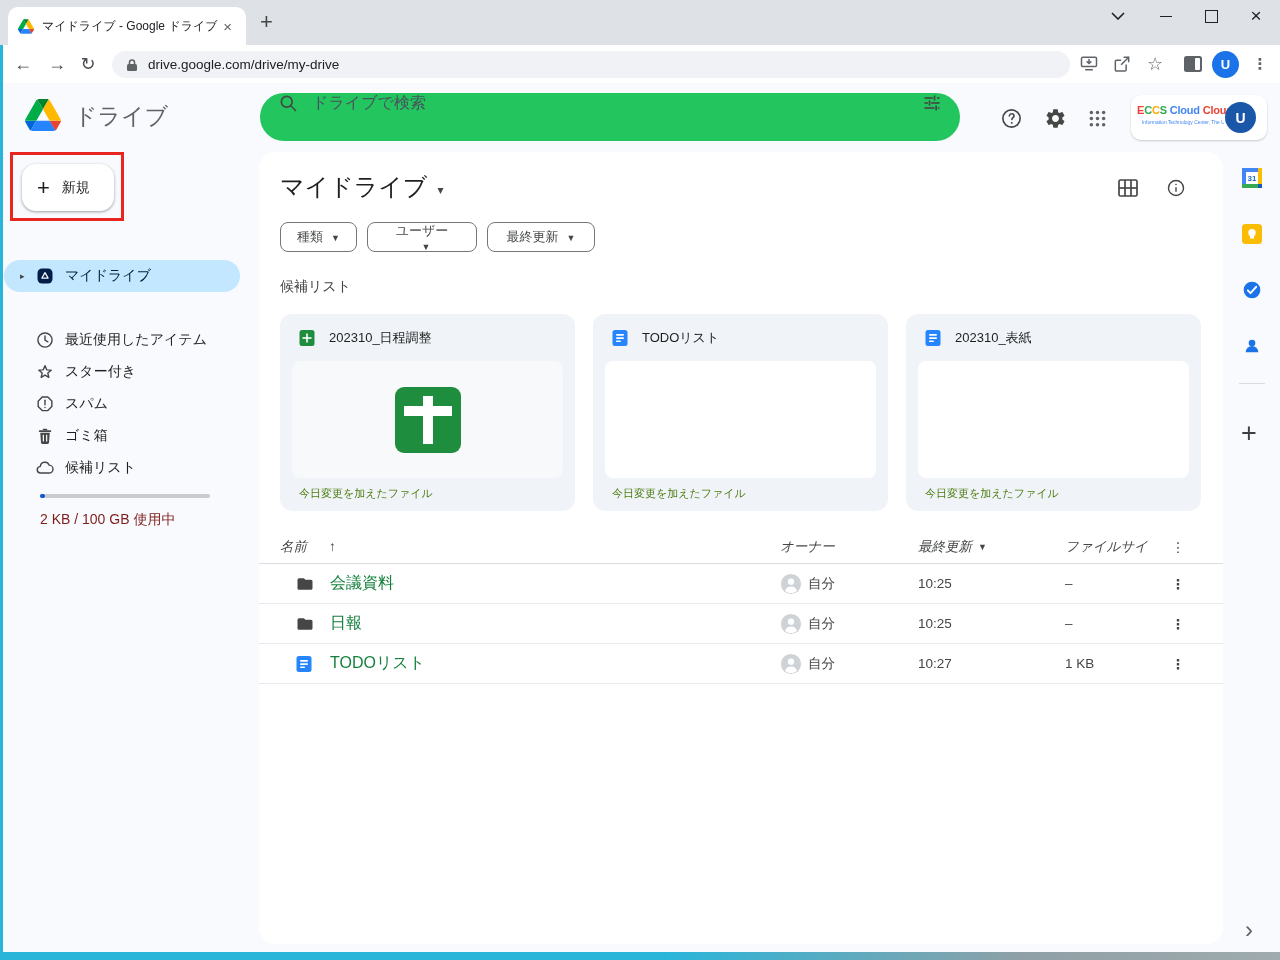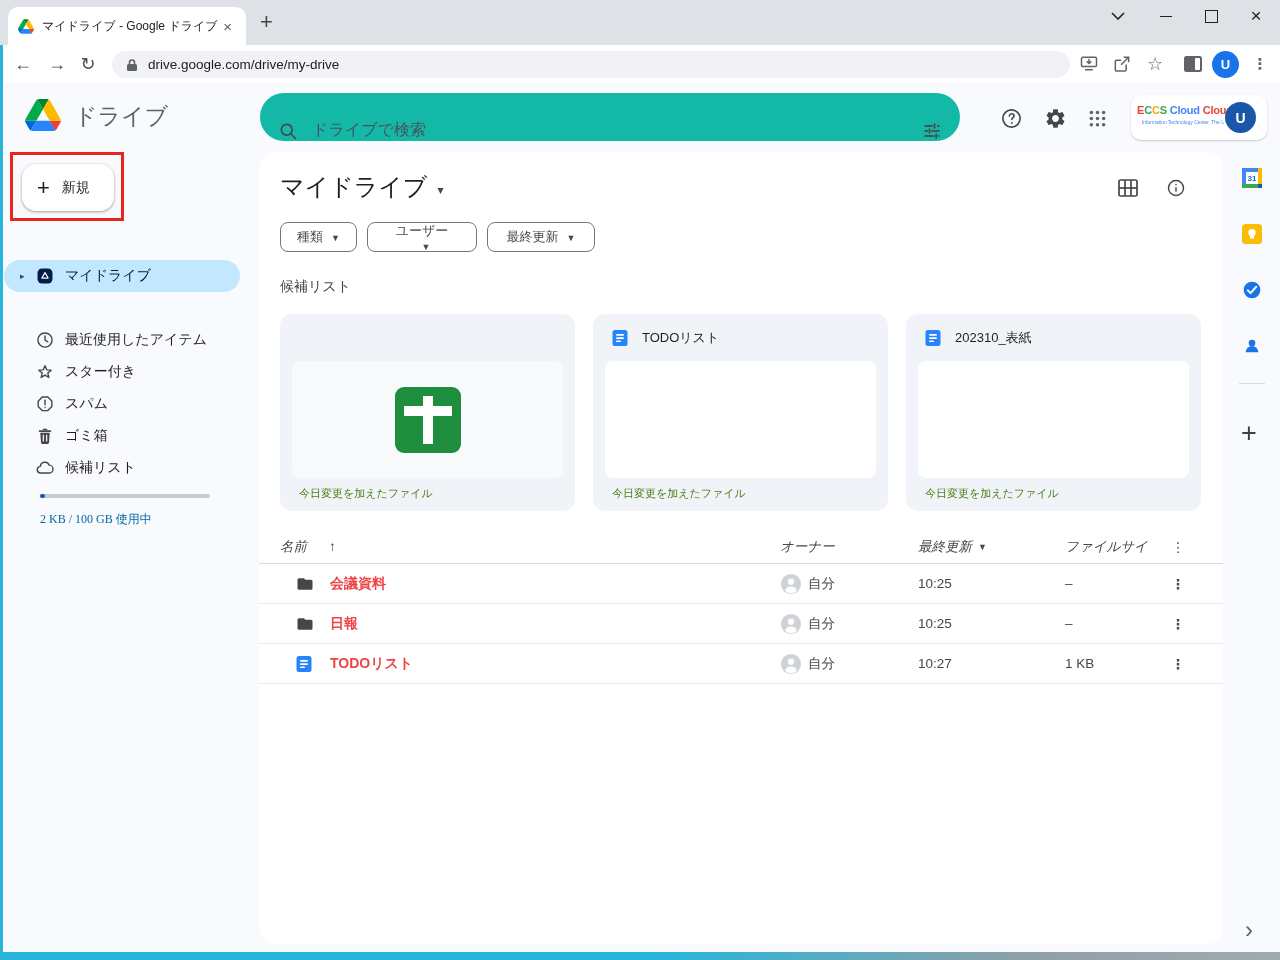--- a/index.html
+++ b/index.html
@@ -26,22 +26,22 @@
   .urlbar{position:absolute;left:112px;top:6px;width:958px;height:27px;border-radius:14px;background:#f0f2f5;
           display:flex;align-items:center;padding:0 14px;box-sizing:border-box;}
   .url-text{font-size:13.5px;color:#202124;margin-left:10px;}
   .tb-ic{position:absolute;top:0;height:38px;width:30px;display:flex;align-items:center;justify-content:center;}
   .avatar-sm{position:absolute;left:1212px;top:6px;width:27px;height:27px;border-radius:50%;background:#1a73e8;
              color:#fff;font-size:13px;font-weight:bold;display:flex;align-items:center;justify-content:center;}
   .kebab{font-size:15px;color:#5f6368;font-weight:bold;}
 
   
   .dh-appname{position:absolute;left:74px;top:101px;font-size:23px;color:#5f6368;}
-  .searchbar{position:absolute;left:260px;top:93px;width:700px;height:48px;border-radius:24px;background:#14b8a6;
-             display:flex;align-items:flex-end;padding:0 18px;box-sizing:border-box;}
+  .searchbar{position:absolute;left:260px;top:93px;width:700px;height:48px;border-radius:24px;background:#22c55e;
+             display:flex;align-items:flex-start;padding:0 18px;box-sizing:border-box;}
   .search-ph{font-size:16px;color:#49525c;margin-left:14px;flex:1;}
   .hd-ic{position:absolute;top:104px;width:28px;height:28px;display:flex;align-items:center;justify-content:center;}
   .eccs-pill{position:absolute;left:1131px;top:95px;width:136px;height:45px;background:#fff;border-radius:10px;
              box-shadow:0 1px 2px rgba(60,64,67,.25);}
   .eccs-title{position:absolute;left:6px;top:9px;width:92px;text-align:center;font-size:11px;font-weight:bold;
               letter-spacing:-0.2px;white-space:nowrap;}
   .eccs-sub{position:absolute;left:2px;top:24px;width:100px;text-align:center;font-size:6px;color:#4285f4;
             transform:scaleX(0.82);white-space:nowrap;overflow:hidden;}
   .avatar-lg{position:absolute;left:1225px;top:102px;width:31px;height:31px;border-radius:50%;background:#1b57a8;
              color:#fff;font-size:14px;font-weight:bold;display:flex;align-items:center;justify-content:center;}
@@ -54,21 +54,21 @@
   .newbtn .plus{font-size:22px;font-weight:300;color:#1f1f1f;}
   .newbtn .lbl{font-size:14px;margin-left:12px;color:#1f1f1f;}
   .navitem{position:absolute;left:4px;width:236px;height:32px;display:flex;align-items:center;border-radius:16px;}
   .navitem .ic{width:20px;height:20px;margin-left:31px;display:flex;align-items:center;justify-content:center;flex:none;}
   .navitem .lbl{font-size:14px;margin-left:10px;white-space:nowrap;}
   .navitem.sel{background:#c2e7ff;}
   .navitem.sel .lbl{color:#001d35;font-weight:500;}
   .navitem .tri{position:absolute;left:16px;font-size:9px;color:#444746;}
   .storagebar{position:absolute;left:40px;top:494px;width:170px;height:4px;border-radius:2px;background:#c8ccd0;}
   .storagebar .fill{position:absolute;left:0;top:0;width:5px;height:4px;border-radius:2px;background:#0b57d0;}
-  .storagetext{position:absolute;left:40px;top:511px;font-size:12px;color:#0369a1;font-family:Liberation Serif, serif;}
+  .storagetext{position:absolute;left:40px;top:511px;font-size:14px;color:#7f1d1d;}
 
   
   .maincard{position:absolute;left:259px;top:152px;width:964px;height:792px;background:#fff;border-radius:16px;}
   .m-title{position:absolute;left:21px;top:19px;font-size:24px;color:#1f1f1f;display:flex;align-items:center;}
   .m-title .caret{font-size:12px;color:#444746;margin-left:10px;margin-top:5px;}
   .m-ic{position:absolute;top:24px;width:24px;height:24px;display:flex;align-items:center;justify-content:center;}
   .chip{position:absolute;top:70px;height:30px;border:1px solid #747775;border-radius:8px;display:flex;
         align-items:center;justify-content:center;box-sizing:border-box;}
   .chip span.t{font-size:13px;color:#444746;}
   .chip .caret{font-size:9px;color:#444746;margin-left:8px;margin-top:2px;}
@@ -80,21 +80,21 @@
                   display:flex;align-items:center;justify-content:center;}
   .scard .cap{position:absolute;left:19px;top:172px;font-size:11px;color:#4d7c0f;}
   .sheet-thumb{width:66px;height:66px;background:#1e8e3e;border-radius:9px;position:relative;}
   .sheet-thumb:before{content:"";position:absolute;left:28px;top:9px;width:10px;height:48px;background:#fff;}
   .sheet-thumb:after{content:"";position:absolute;left:9px;top:19px;width:48px;height:10px;background:#fff;}
 
   .thead{position:absolute;left:0;top:378px;width:964px;height:34px;border-bottom:1px solid #dadce0;box-sizing:border-box;font-style:italic;}
   .thead .c, .trow .c{position:absolute;top:0;height:100%;display:flex;align-items:center;font-size:13.5px;color:#444746;}
   .thead .c{font-weight:500;}
   .trow{position:absolute;left:0;width:964px;height:40px;border-bottom:1px solid #e7eaed;box-sizing:border-box;}
-  .trow .name{font-size:14px;font-weight:700;color:#ef4444;}
+  .trow .name{font-size:16px;font-weight:400;color:#15803d;}
   .trow .muted{font-size:13.5px;color:#444746;}
   .col-name{left:21px;} .col-arrow{left:70px;} .col-icon{left:36px;} .col-fname{left:71px;}
   .col-owner{left:521px;} .col-ownertxt{left:549px;} .col-mod{left:659px;} .col-size{left:806px;} .col-kebab{left:912px;width:14px;justify-content:center;}
 
   
   .rail-ic{position:absolute;left:1242px;width:20px;height:20px;display:flex;align-items:center;justify-content:center;}
   .rail-div{position:absolute;left:1239px;top:383px;width:26px;border-top:1px solid #dadce0;}
   .rail-plus{position:absolute;left:1241px;top:418px;font-size:27px;font-weight:300;color:#3c4043;}
   .rail-chev{position:absolute;left:1245px;top:916px;font-size:24px;color:#5f6368;}
 
@@ -349,20 +349,30 @@
       <span class="caret">▼</span>
     </div>
     <div class="chip" style="left:228px;width:108px;">
       <span class="t">最終更新</span>
       <span class="caret">▼</span>
     </div>
 
     <div class="sug-head">候補リスト</div>
 
     <div class="scard" style="left:21px;">
+      <div class="head">
+        <span style="display:flex;">
+          <svg width="18" height="18" viewBox="0 0 18 18">
+              <rect x="1.5" y="1" width="15" height="16" rx="2.5" fill="#1e8e3e"></rect>
+              <path d="M8.2 4.5h1.6v9H8.2z" fill="#fff"></path>
+              <path d="M4.5 8.2h9v1.6h-9z" fill="#fff"></path>
+            </svg>
+        </span>
+        <span class="nm">202310_日程調整</span>
+      </div>
       <div class="preview" style="background:#f7f9fa;">
         <div class="sheet-thumb"></div>
       </div>
       <div class="cap">今日変更を加えたファイル</div>
     </div>
 
     <div class="scard" style="left:334px;">
       <div class="head">
         <span style="display:flex;">
           <svg width="18" height="18" viewBox="0 0 18 18">

